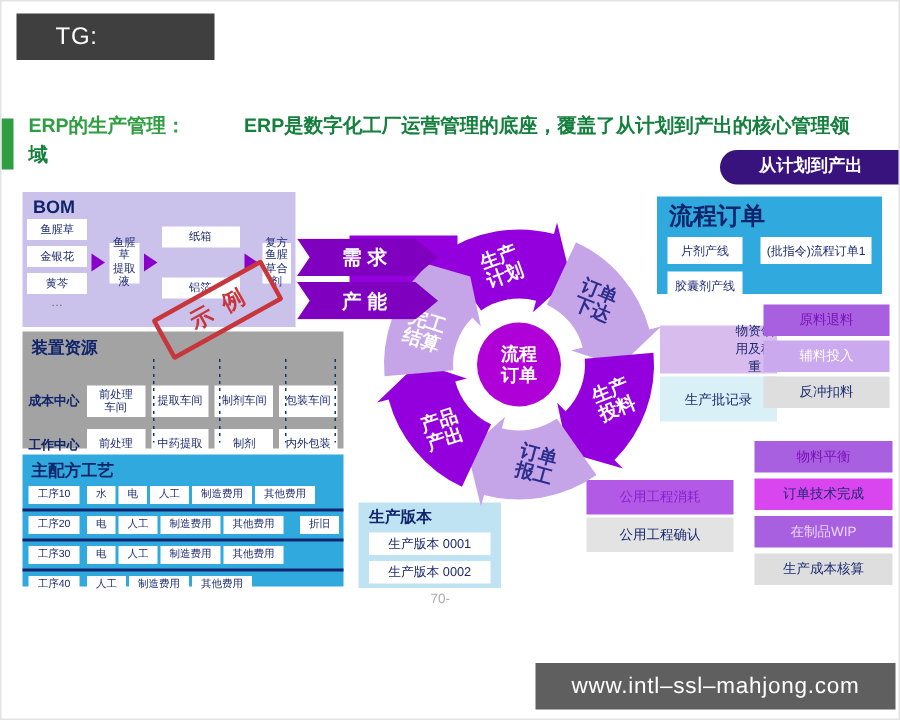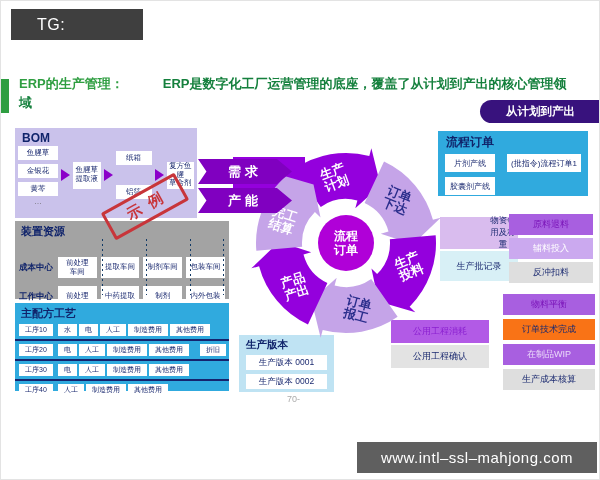--- a/index.html
+++ b/index.html
@@ -22,21 +22,21 @@
 
   
   .bom { left:14px; top:127px; width:182px; height:90px; background:#cac2eb; }
   .bom .panel-title { font-size:12px; padding:3px 0 1px 7px; }
   .bom-flow { display:flex; align-items:center; padding:0 3px; gap:3px; }
   .bom-col { display:flex; flex-direction:column; align-items:center; gap:4px; }
   .bom-col.spread { gap:20px; }
   .bbox { background:#fff; color:#1b2a70; font-size:7.5px; display:flex; align-items:center; justify-content:center;
           text-align:center; white-space:pre-line; line-height:1.15; }
   .bbox.small { width:40px; height:14px; }
-  .bbox.pack  { width:36px; height:14px; }
+  .bbox.pack  { width:52px; height:14px; }
   .bbox.mid   { width:46px; height:27px; }
   .dots { font-size:8px; color:#666; line-height:4px; }
   .tri { width:0; height:0; border-top:6px solid transparent; border-bottom:6px solid transparent; border-left:9px solid #8b00c9; }
 
   
   .equip { left:14px; top:220px; width:214px; height:78px; background:#a3a3a3; }
   .equip .panel-title { font-size:11px; padding:3px 0 2px 6px; }
   .equip-row { display:flex; align-items:center; padding-left:4px; margin-top:16px; }
   .equip-row .rlabel { width:40px; color:#10246b; font-weight:bold; font-size:8.5px; }
   .ebox { background:#fff; color:#1b2a70; font-size:7.5px; width:40px; height:21px; margin-right:4px;
@@ -68,40 +68,40 @@
   .seg-label { font-size:12.5px; font-weight:bold; font-family:"Liberation Sans",sans-serif; }
   .center-label { font-size:12px; font-weight:bold; fill:#fff; text-anchor:middle; font-family:"Liberation Sans",sans-serif; }
 
   
   .stamp { position:absolute; left:102px; top:190px; width:84px; height:31px; border:3px solid #c8353a; color:#c8353a;
            font-size:15px; font-weight:bold; letter-spacing:9px; display:flex; align-items:center; justify-content:center;
            padding-left:9px; transform:rotate(-29deg); z-index:6; border-radius:2px; }
 
   
   .proc { left:437px; top:130px; width:150px; height:65px; background:#30aade; }
-  .proc .panel-title { font-size:12px; padding:3px 0 3px 8px; }
+  .proc .panel-title { font-size:16px; padding:3px 0 3px 8px; }
   .proc-row { display:flex; gap:12px; padding:0 7px; margin-bottom:5px;align-items:center; }
   .pbox { background:#fff; color:#1b2a70; font-size:8px; height:18px; display:flex; align-items:center; justify-content:center; text-align:center; }
   .pbox.c1 { width:50px; flex:none; }
   .pbox.c2 { flex:1; }
 
   
   .stackbox { display:flex; align-items:center; justify-content:center; text-align:center; }
   .stackA { position:absolute; left:439px; top:216px; width:78px; }
   .stackA .b1 { height:32px; background:#d9bcee; color:#1b2a70; font-size:8.5px;padding-left:48px; }
   .stackA .b2 { height:30px; background:#d8f0f6; color:#1b2a70; font-size:9px; margin-top:2px; }
-  .stackB { position:absolute; left:508px; top:213px; width:84px; }
+  .stackB { position:absolute; left:508px; top:202px; width:84px; }
   .stackB div { height:21px; margin-bottom:3px; font-size:9px; }
   .stackB .b1 { background:#a85fe0; color:#7a14b8; }
   .stackB .b2 { background:#cba9ef; color:#ffffff; }
   .stackB .b3 { background:#dedede; color:#1b2a70; }
   .stackC { position:absolute; left:502px; top:293px; width:92px; }
   .stackC div { height:21px; margin-bottom:4px; font-size:9px; }
   .stackC .b1 { background:#a85fe0; color:#7a14b8; }
-  .stackC .b2 { background:#f97316; color:#1b2a70; }
+  .stackC .b2 { background:#d946ef; color:#1b2a70; }
   .stackC .b3 { background:#a85fe0; color:#ead9f9; }
   .stackC .b4 { background:#dedede; color:#1b2a70; }
   .stackD { position:absolute; left:390px; top:319px; width:98px; }
   .stackD div { height:23px; margin-bottom:2px; font-size:9px; }
   .stackD .b1 { background:#b25ae6; color:#8a1fd0; }
   .stackD .b2 { background:#e3e3e3; color:#1b2a70; }
   .stackD .b3 { background:#b25ae6; color:#e2c6f7; }
 
   
   .version { left:238px; top:334px; width:95px; height:57px; background:#bfe3f3; }

